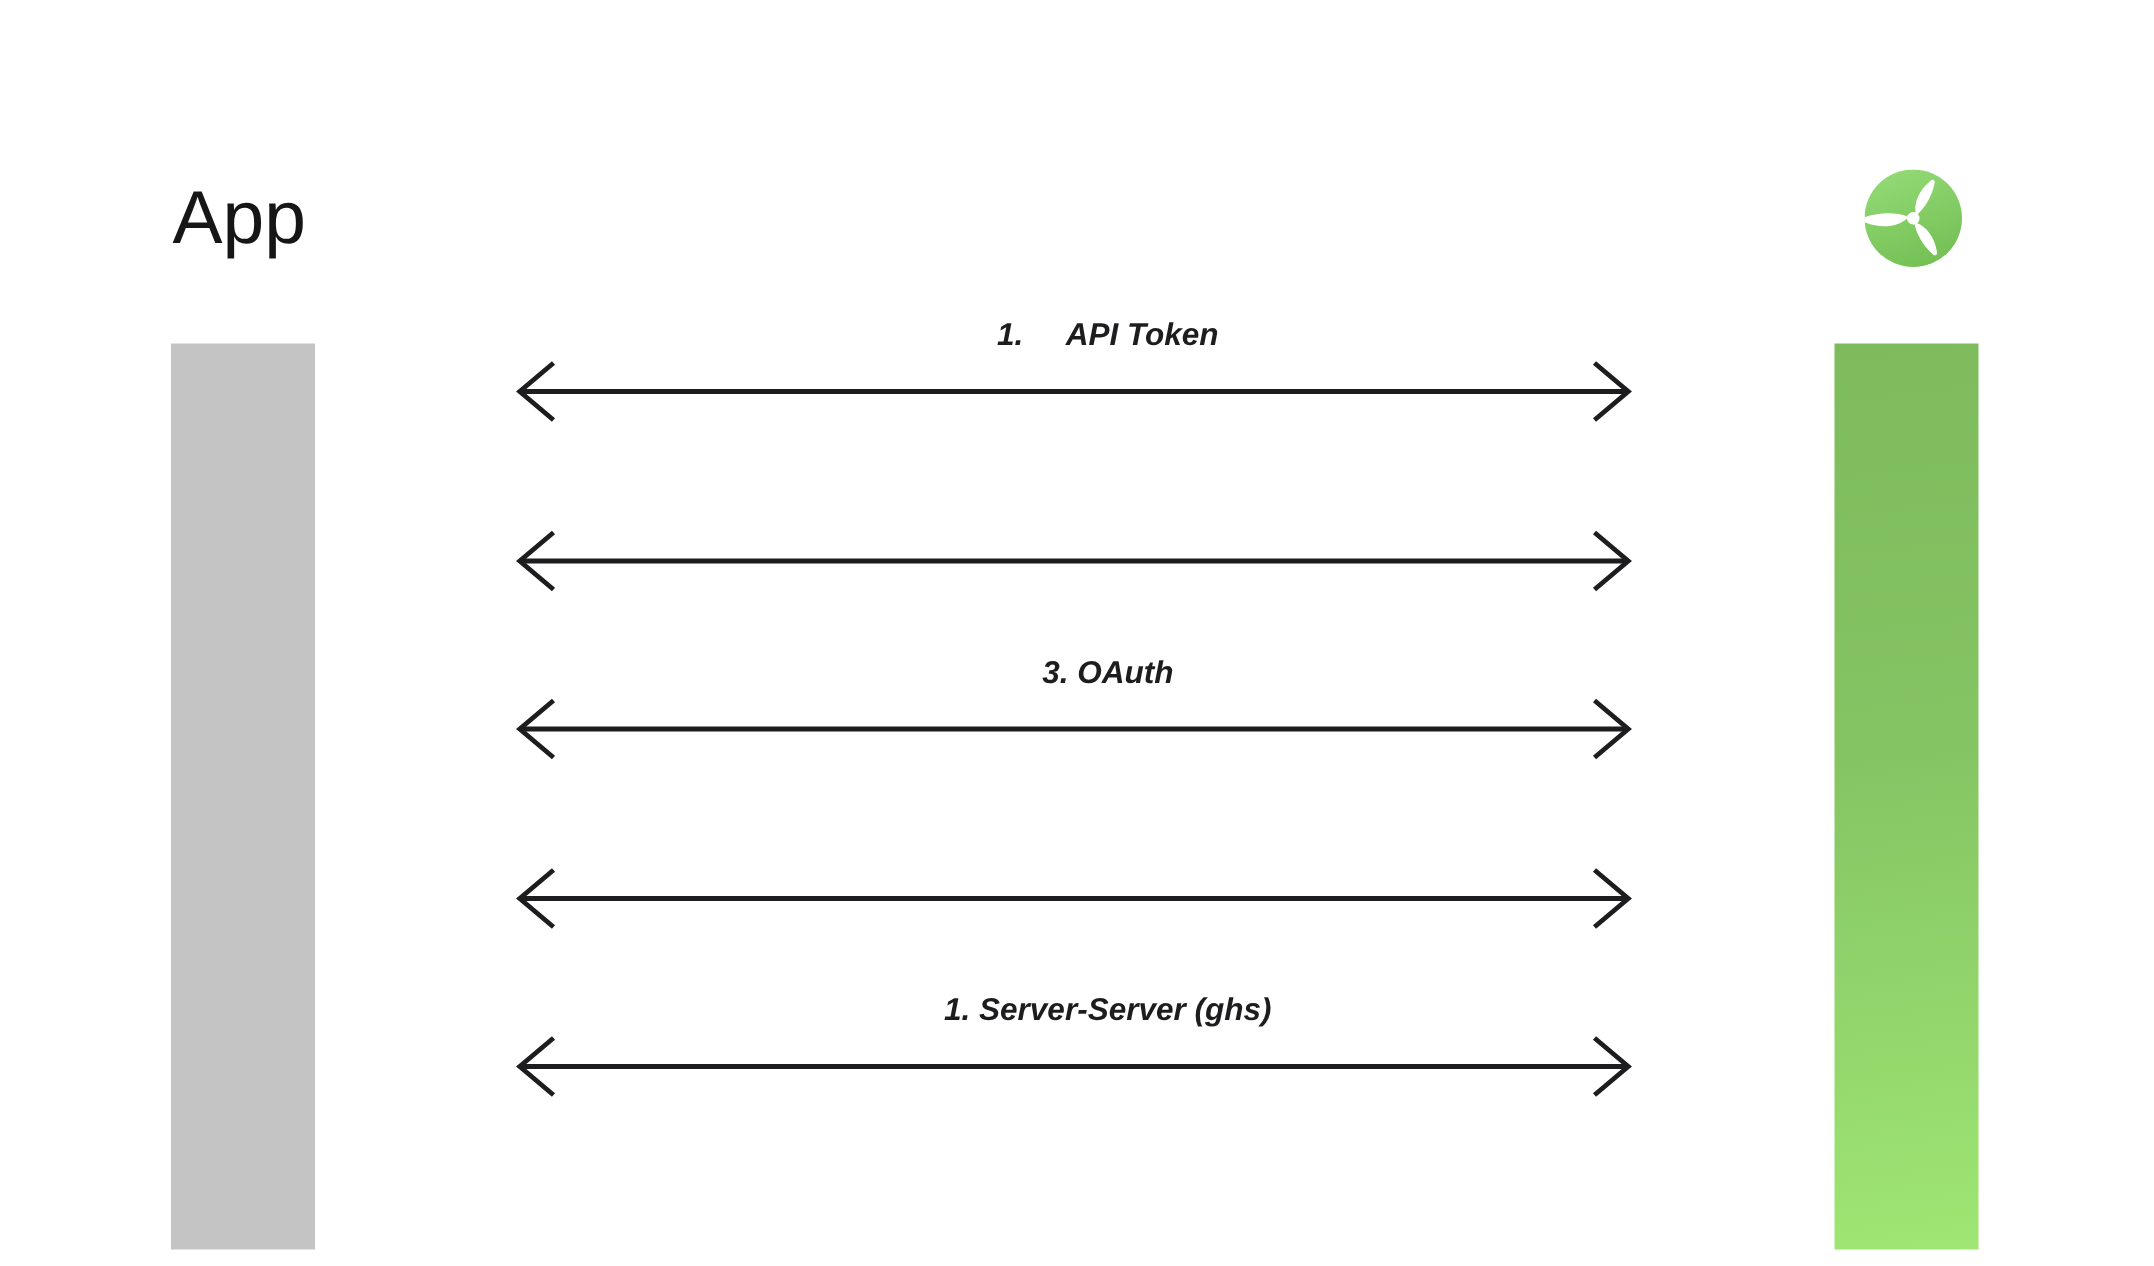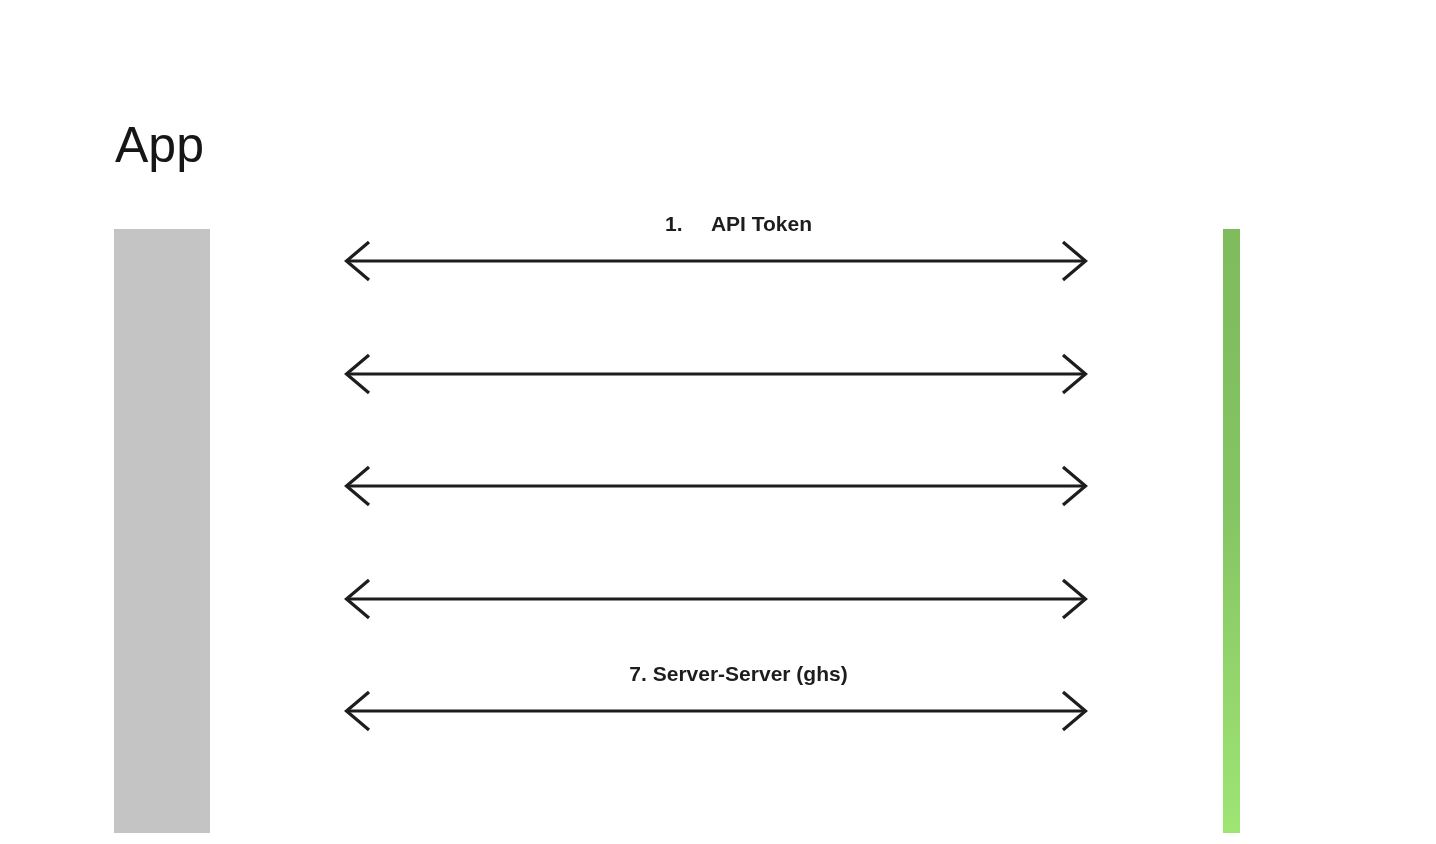--- a/index.html
+++ b/index.html
@@ -3,21 +3,21 @@
 <meta charset="utf-8">
 <style>
   html, body {
     margin: 0;
     padding: 0;
     background: #ffffff;
     font-family: "Liberation Sans", sans-serif;
   }
   .canvas {
     position: relative;
-    width: 1240px;
+    width: 1436px;
     height: 844px;
     background: #ffffff;
     overflow: hidden;
   }
 
   
   .app-title {
     position: absolute;
     left: 115px;
     top: 112px;
@@ -65,20 +65,21 @@
     left: 45px;
     right: 0;
     top: 0;
     height: 26px;
     line-height: 26px;
     text-align: center;
     font-size: 21px;
     font-weight: 700;
     color: #1d1d1f;
     white-space: pre;
+    font-style: italic;
   }
   .msg-arrow {
     position: absolute;
     left: 0;
     top: 26px;
     width: 744px;
     height: 48px;
     display: block;
   }
 </style>
@@ -121,37 +122,38 @@
 
   <div class="msg-row" style="top:324px">
     <svg class="msg-arrow" viewBox="0 0 744 48">
       <line x1="3" y1="24" x2="741" y2="24" stroke="#1d1d1f" stroke-width="3.2"></line>
       <polyline points="25,5 2.5,24 25,43" fill="none" stroke="#1d1d1f" stroke-width="3.2"></polyline>
       <polyline points="719,5 741.5,24 719,43" fill="none" stroke="#1d1d1f" stroke-width="3.2"></polyline>
     </svg>
   </div>
 
   <div class="msg-row" style="top:436px">
+    <div class="msg-label">3. OAuth</div>
     <svg class="msg-arrow" viewBox="0 0 744 48">
       <line x1="3" y1="24" x2="741" y2="24" stroke="#1d1d1f" stroke-width="3.2"></line>
       <polyline points="25,5 2.5,24 25,43" fill="none" stroke="#1d1d1f" stroke-width="3.2"></polyline>
       <polyline points="719,5 741.5,24 719,43" fill="none" stroke="#1d1d1f" stroke-width="3.2"></polyline>
     </svg>
   </div>
 
   <div class="msg-row" style="top:549px">
     <svg class="msg-arrow" viewBox="0 0 744 48">
       <line x1="3" y1="24" x2="741" y2="24" stroke="#1d1d1f" stroke-width="3.2"></line>
       <polyline points="25,5 2.5,24 25,43" fill="none" stroke="#1d1d1f" stroke-width="3.2"></polyline>
       <polyline points="719,5 741.5,24 719,43" fill="none" stroke="#1d1d1f" stroke-width="3.2"></polyline>
     </svg>
   </div>
 
   <div class="msg-row" style="top:661px">
-    <div class="msg-label">7. Server-Server (ghs)</div>
+    <div class="msg-label">1. Server-Server (ghs)</div>
     <svg class="msg-arrow" viewBox="0 0 744 48">
       <line x1="3" y1="24" x2="741" y2="24" stroke="#1d1d1f" stroke-width="3.2"></line>
       <polyline points="25,5 2.5,24 25,43" fill="none" stroke="#1d1d1f" stroke-width="3.2"></polyline>
       <polyline points="719,5 741.5,24 719,43" fill="none" stroke="#1d1d1f" stroke-width="3.2"></polyline>
     </svg>
   </div>
 
 </div>
 
 </body></html>

